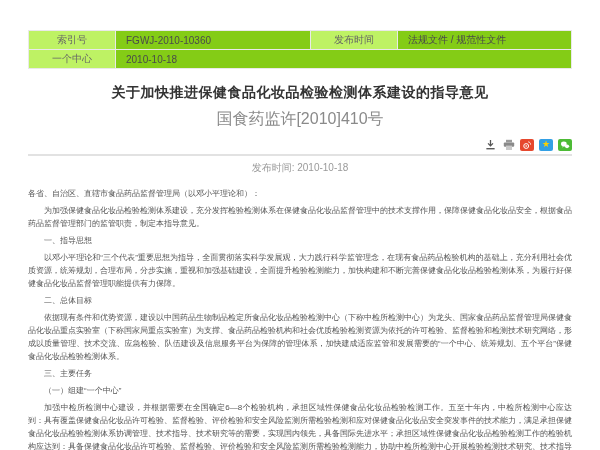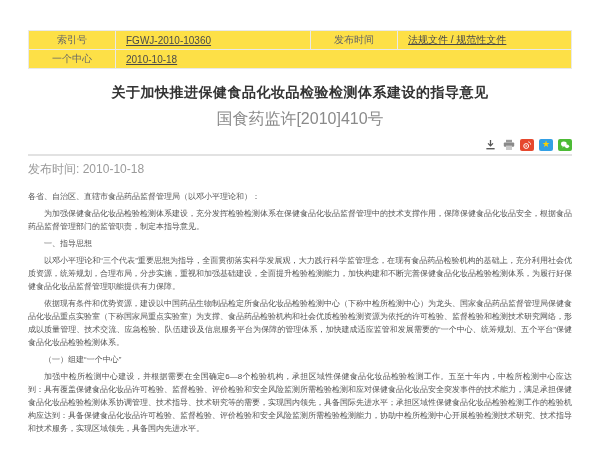--- a/index.html
+++ b/index.html
@@ -8,38 +8,38 @@
     width:600px; height:450px; overflow:hidden;
     background:#ffffff;
     font-family:"Liberation Sans","DejaVu Sans",sans-serif;
     color:#555;
   }
   .page { margin:0 28px; padding-top:30px; }
 
   
   table.meta { width:100%; border-collapse:collapse; font-size:10px; color:#4a4a4a; table-layout:fixed; }
   table.meta td { border:1px solid #e9e9e9; height:19px; padding:0 10px; white-space:nowrap; overflow:hidden; }
-  table.meta td.lbl { background:#fde047; color:#666; text-align:center; width:87px; }
+  table.meta td.lbl { background:#bef264; color:#666; text-align:center; width:87px; }
   table.meta td.v1 { width:195px; background:#fff; }
-  table.meta td.val { background:#fde047;text-decoration:underline; }
+  table.meta td.val { background:#84cc16; }
 
   
   h1.doc-title { text-align:center; font-size:14px; font-weight:bold; color:#333; margin:15px 0 7px; letter-spacing:0.5px; }
   .doc-number { text-align:center; font-size:16px; color:#8a8a8a; }
 
   
   .toolbar { display:flex; justify-content:flex-end; align-items:center; gap:5px; margin-top:8px; height:13px; }
   .tool-btn { display:inline-flex; align-items:center; justify-content:center; width:13px; height:12px; cursor:pointer; }
   .share-btn { width:14px; height:12px; border-radius:2px; display:inline-flex; align-items:center; justify-content:center; cursor:pointer; }
   .share-weibo { background:#e6482e; }
   .share-qzone { background:#33a0e5; color:#ffd100; font-size:9px; line-height:1; }
   .share-wechat { background:#4dbb36; }
 
   .divider { border:0; border-top:2px solid #e2e2e2; margin:3px 0 0 0; }
-  .pub-time { text-align:left; font-size:12px; color:#9a9a9a; margin-top:5px; }
+  .pub-time { text-align:center; font-size:10px; color:#9a9a9a; margin-top:5px; }
 
   
   .article-body { margin-top:12px; font-size:8px; line-height:13px; color:#555; text-align:justify; }
   .article-body p { margin:0 0 4px 0; text-indent:2em; }
   .article-body p.no-indent { text-indent:0; }
 </style>
 </head>
 <body>
 
 <div class="page">
@@ -100,18 +100,20 @@
   <div class="pub-time">
     <span>发布时间:</span>
     <span>2010-10-18</span>
   </div>
 
   <div class="article-body">
     <p class="no-indent">各省、自治区、直辖市食品药品监督管理局（以邓小平理论和）：</p>
     <p>为加强保健食品化妆品检验检测体系建设，充分发挥检验检测体系在保健食品化妆品监督管理中的技术支撑作用，保障保健食品化妆品安全，根据食品药品监督管理部门的监管职责，制定本指导意见。</p>
     <p>一、指导思想</p>
     <p>以邓小平理论和“三个代表”重要思想为指导，全面贯彻落实科学发展观，大力践行科学监管理念，在现有食品药品检验机构的基础上，充分利用社会优质资源，统筹规划，合理布局，分步实施，重视和加强基础建设，全面提升检验检测能力，加快构建和不断完善保健食品化妆品检验检测体系，为履行好保健食品化妆品监督管理职能提供有力保障。</p>
+    <p>二、总体目标</p>
     <p>依据现有条件和优势资源，建设以中国药品生物制品检定所食品化妆品检验检测中心（下称中检所检测中心）为龙头、国家食品药品监督管理局保健食品化妆品重点实验室（下称国家局重点实验室）为支撑、食品药品检验机构和社会优质检验检测资源为依托的许可检验、监督检验和检测技术研究网络，形成以质量管理、技术交流、应急检验、队伍建设及信息服务平台为保障的管理体系，加快建成适应监管和发展需要的“一个中心、统筹规划、五个平台”保健食品化妆品检验检测体系。</p>
+    <p>三、主要任务</p>
     <p>（一）组建“一个中心”</p>
     <p>加强中检所检测中心建设，并根据需要在全国确定6—8个检验机构，承担区域性保健食品化妆品检验检测工作。五至十年内，中检所检测中心应达到：具有覆盖保健食品化妆品许可检验、监督检验、评价检验和安全风险监测所需检验检测和应对保健食品化妆品安全突发事件的技术能力，满足承担保健食品化妆品检验检测体系协调管理、技术指导、技术研究等的需要，实现国内领先，具备国际先进水平；承担区域性保健食品化妆品检验检测工作的检验机构应达到：具备保健食品化妆品许可检验、监督检验、评价检验和安全风险监测所需检验检测能力，协助中检所检测中心开展检验检测技术研究、技术指导和技术服务，实现区域领先，具备国内先进水平。</p>
   </div>
 
 </div>
 
 </body></html>

